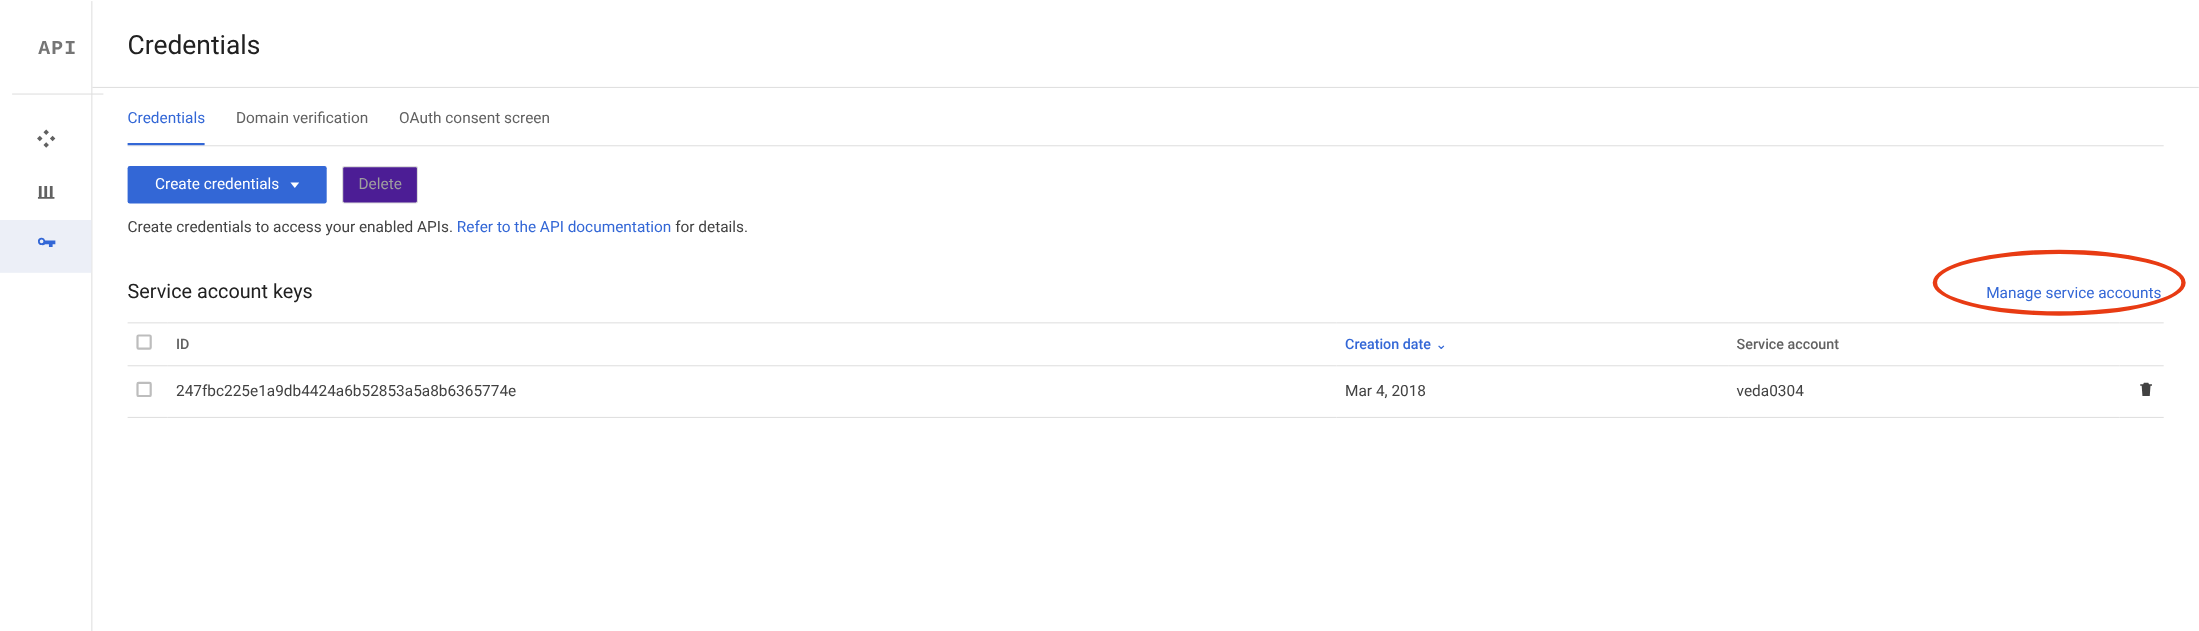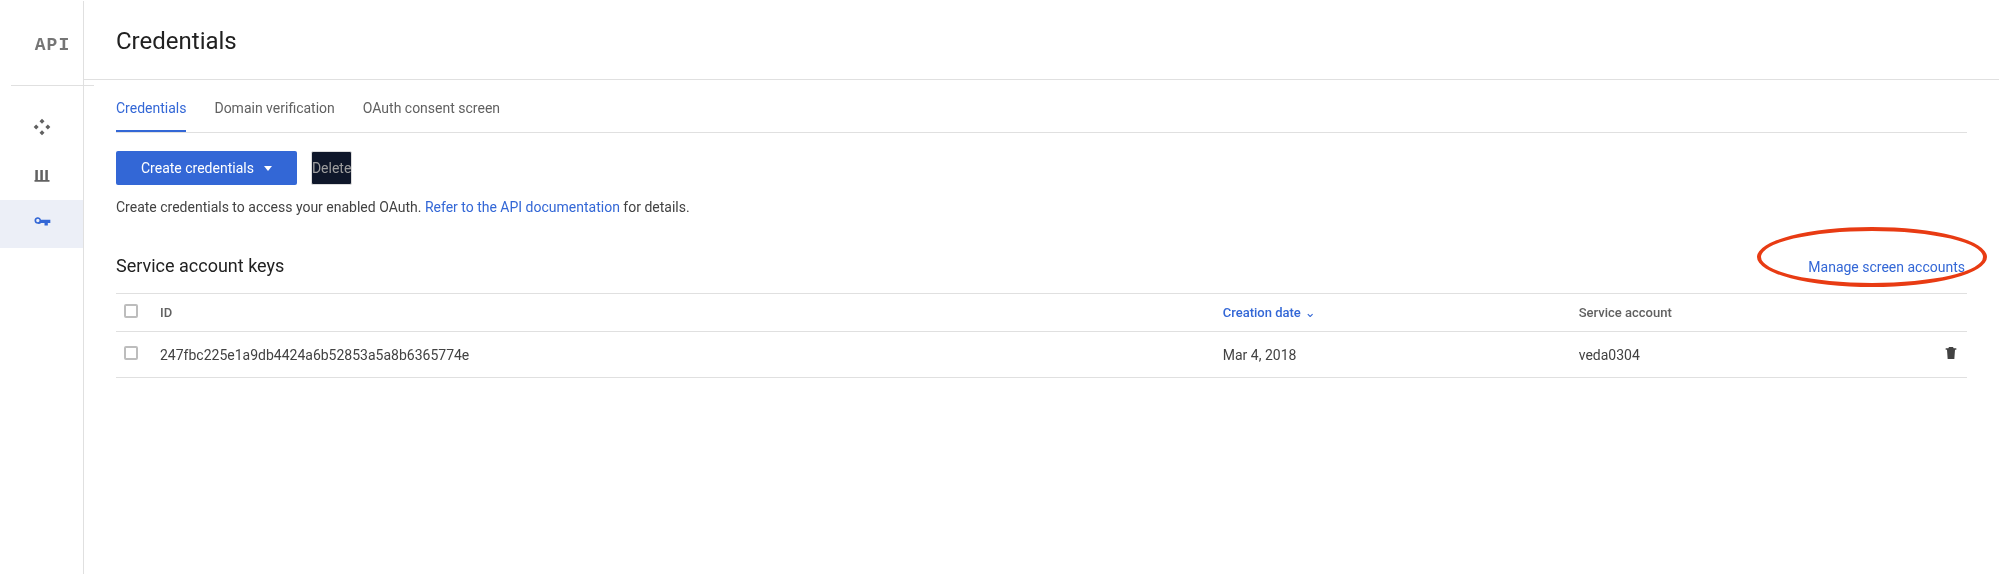--- a/index.html
+++ b/index.html
@@ -22,21 +22,21 @@
 
 .content { padding: 0 32px; }
 
 .tabs { display:flex; gap: 28px; border-bottom: 1px solid #e0e0e0; margin-top: 4px; }
 .tab { padding: 16px 0 14px; font-size: 14px; color:#616161; cursor:pointer; border-bottom: 2px solid transparent; }
 .tab.active { color:#3367d6; border-bottom-color:#3367d6; }
 
 .toolbar { display:flex; gap:14px; margin: 18px 0 14px; align-items:center; }
 .btn-primary { background:#3367d6; color:#fff; border:none; border-radius:2px; padding:9px 25px; font-size:14px; display:flex; align-items:center; gap:10px; cursor:pointer; }
 .btn-primary .caret { width:0; height:0; border-left:4px solid transparent; border-right:4px solid transparent; border-top:5px solid #fff; }
-.btn-secondary { background:#0f172a; color:#9e9e9e; border:1px solid #dcdcdc; border-radius:2px; padding:8px 0; font-size:14px; cursor:default; }
+.btn-secondary { background:#4c1d95; color:#9e9e9e; border:1px solid #dcdcdc; border-radius:2px; padding:8px 14px; font-size:14px; cursor:default; }
 
 .helper { font-size:14px; color:#424242; margin: 10px 0 40px; }
 .helper a { color:#3367d6; text-decoration:none; cursor:pointer; }
 
 .section-head { display:flex; justify-content: space-between; align-items: baseline; position:relative;margin-top:13px; }
 .section-title { font-size:18px; font-weight:400; color:#212121; }
 .manage-link { color:#3367d6; font-size:14px; text-decoration:none; cursor:pointer; display:inline-block; padding: 4px 2px; }
 .callout { position:absolute; right:-20px; top:-28px; width:230px; height:60px; border:4px solid #e83b13; border-radius:50%; pointer-events:none; }
 
 
@@ -96,26 +96,26 @@
 
       <div class="toolbar">
         <button class="btn-primary">
           <span>Create credentials</span>
           <span class="caret"></span>
         </button>
         <button class="btn-secondary">Delete</button>
       </div>
 
       <p class="helper">
-        <span>Create credentials to access your enabled OAuth. </span><a>Refer to the API documentation</a><span> for details.</span>
+        <span>Create credentials to access your enabled APIs. </span><a>Refer to the API documentation</a><span> for details.</span>
       </p>
 
       <div class="section-head">
         <div class="section-title">Service account keys</div>
-        <a class="manage-link">Manage screen accounts</a>
+        <a class="manage-link">Manage service accounts</a>
         <div class="callout"></div>
       </div>
 
       <table class="tbl">
         <thead>
           <tr>
             <th class="col-chk"><span class="chk"></span></th>
             <th>ID</th>
             <th class="sorted"><span>Creation date</span><span class="arrow">⌄</span></th>
             <th>Service account</th>

